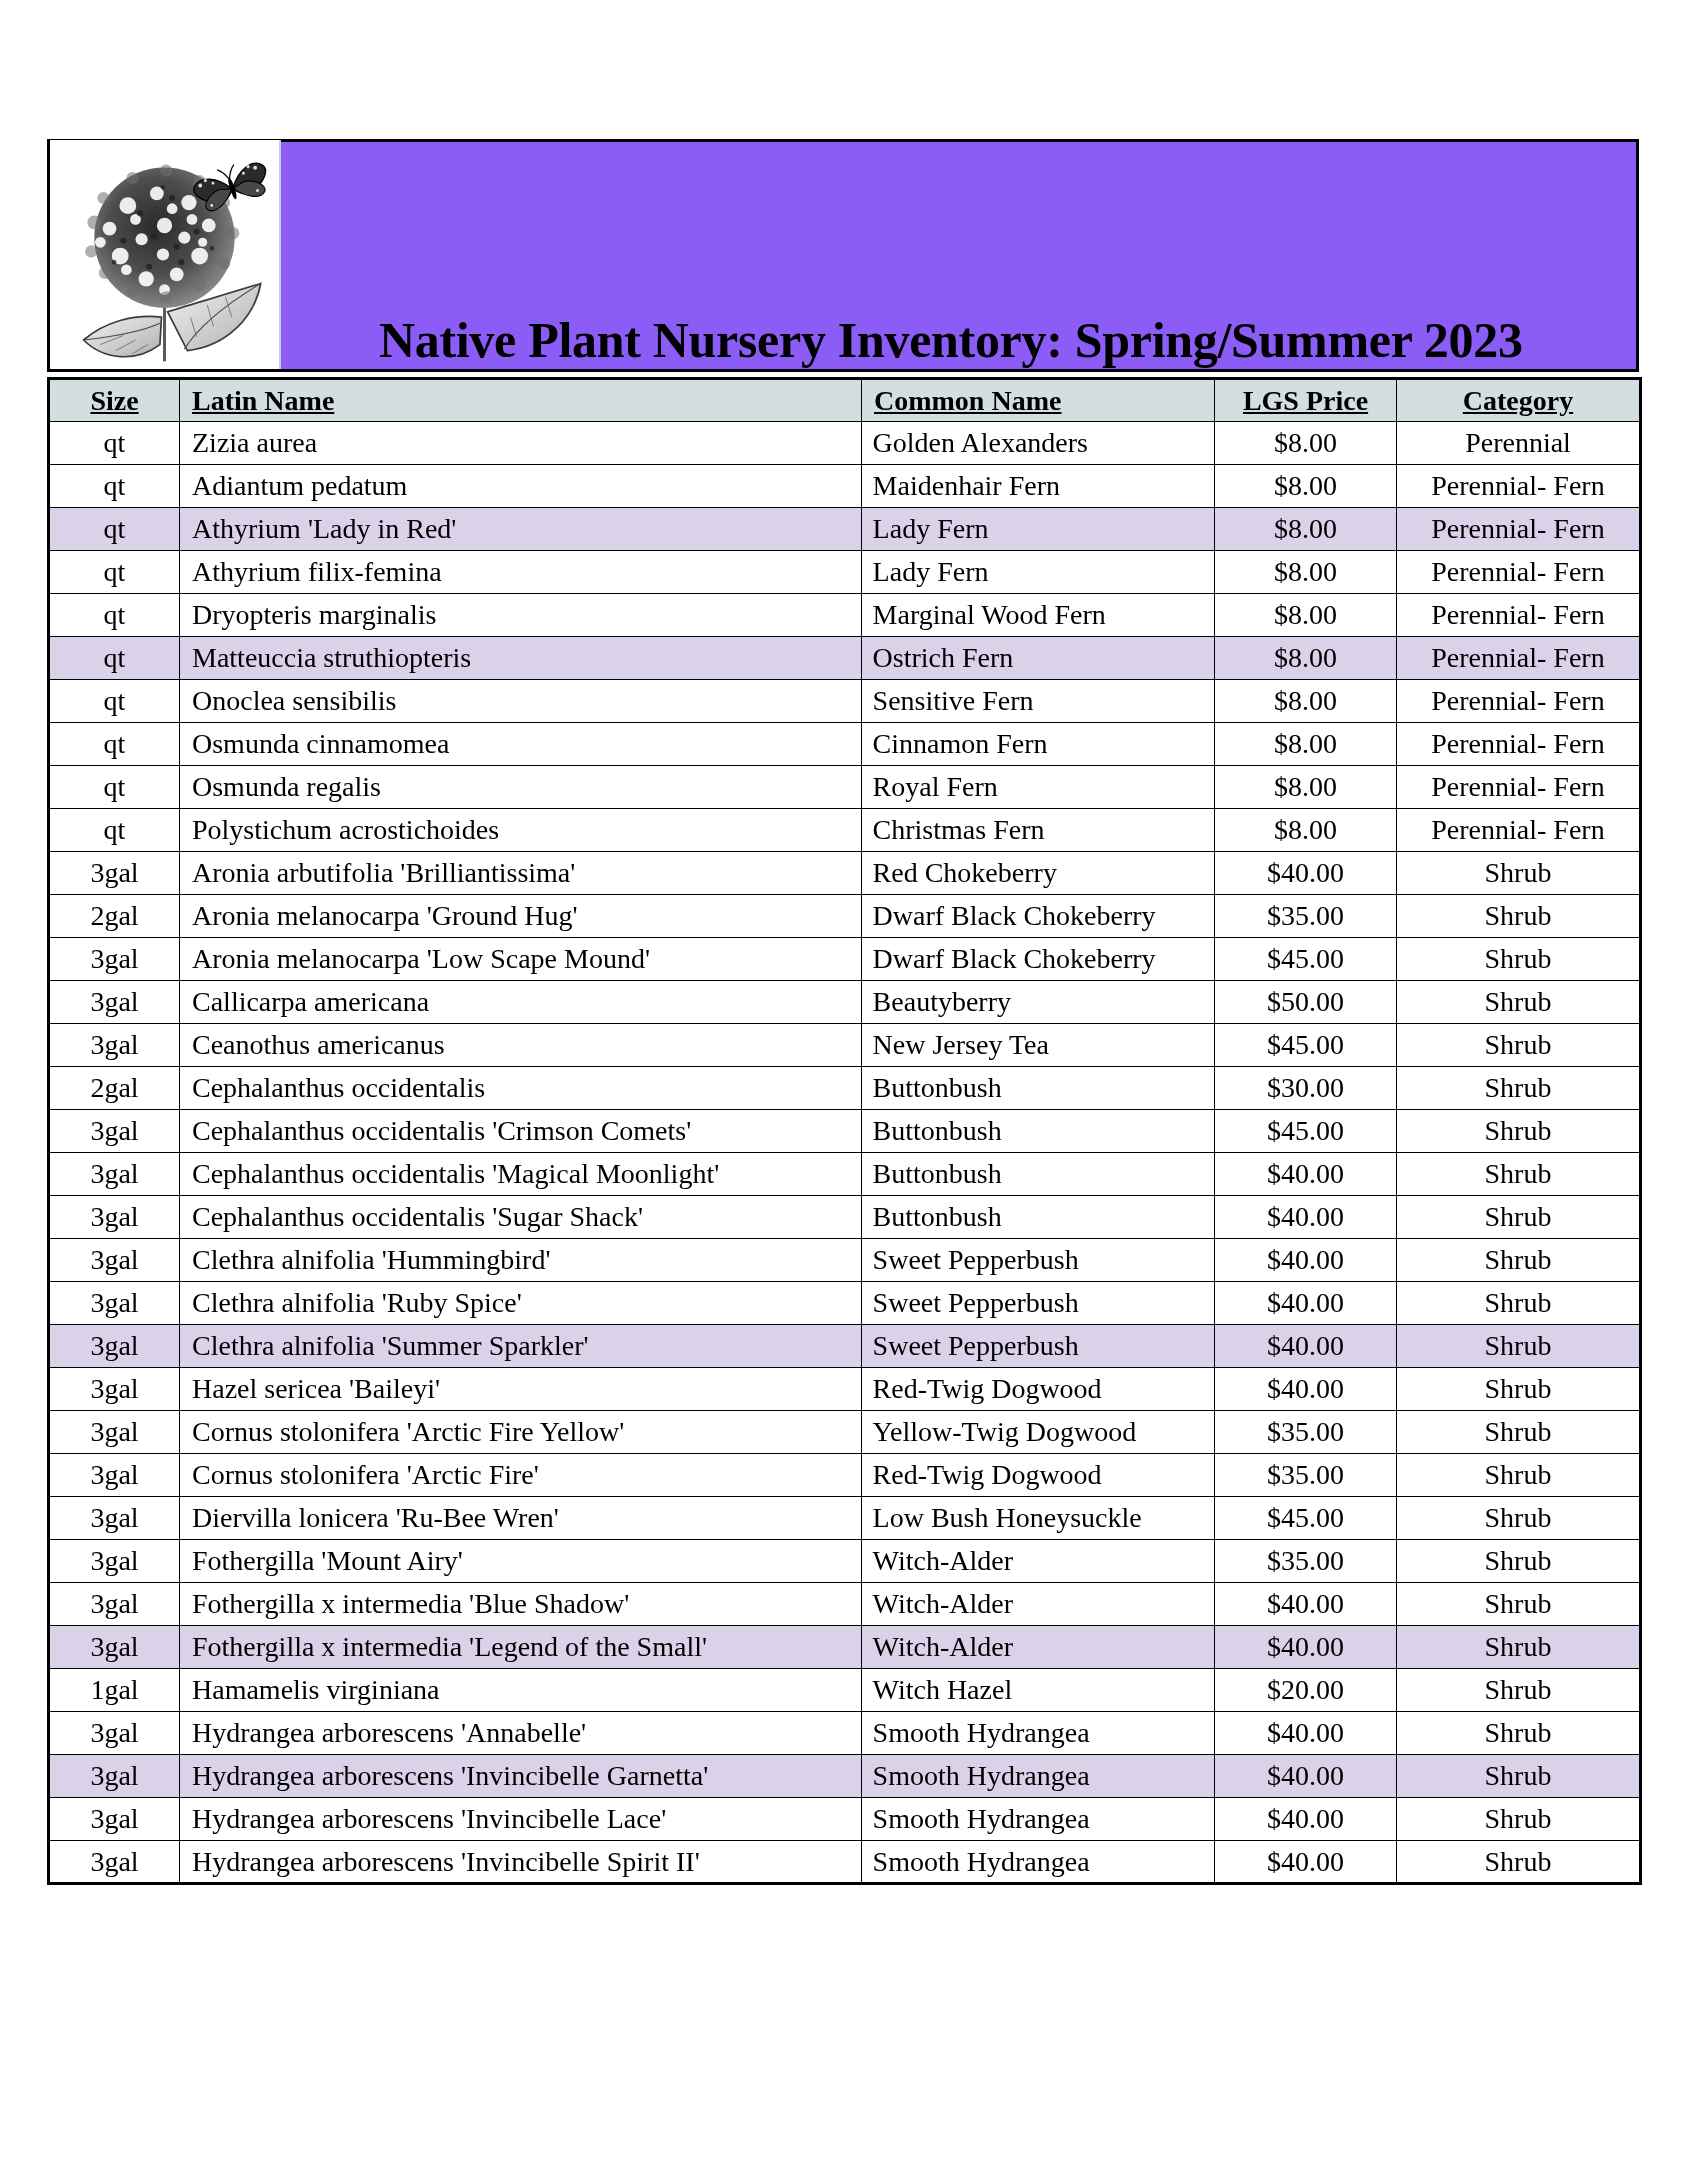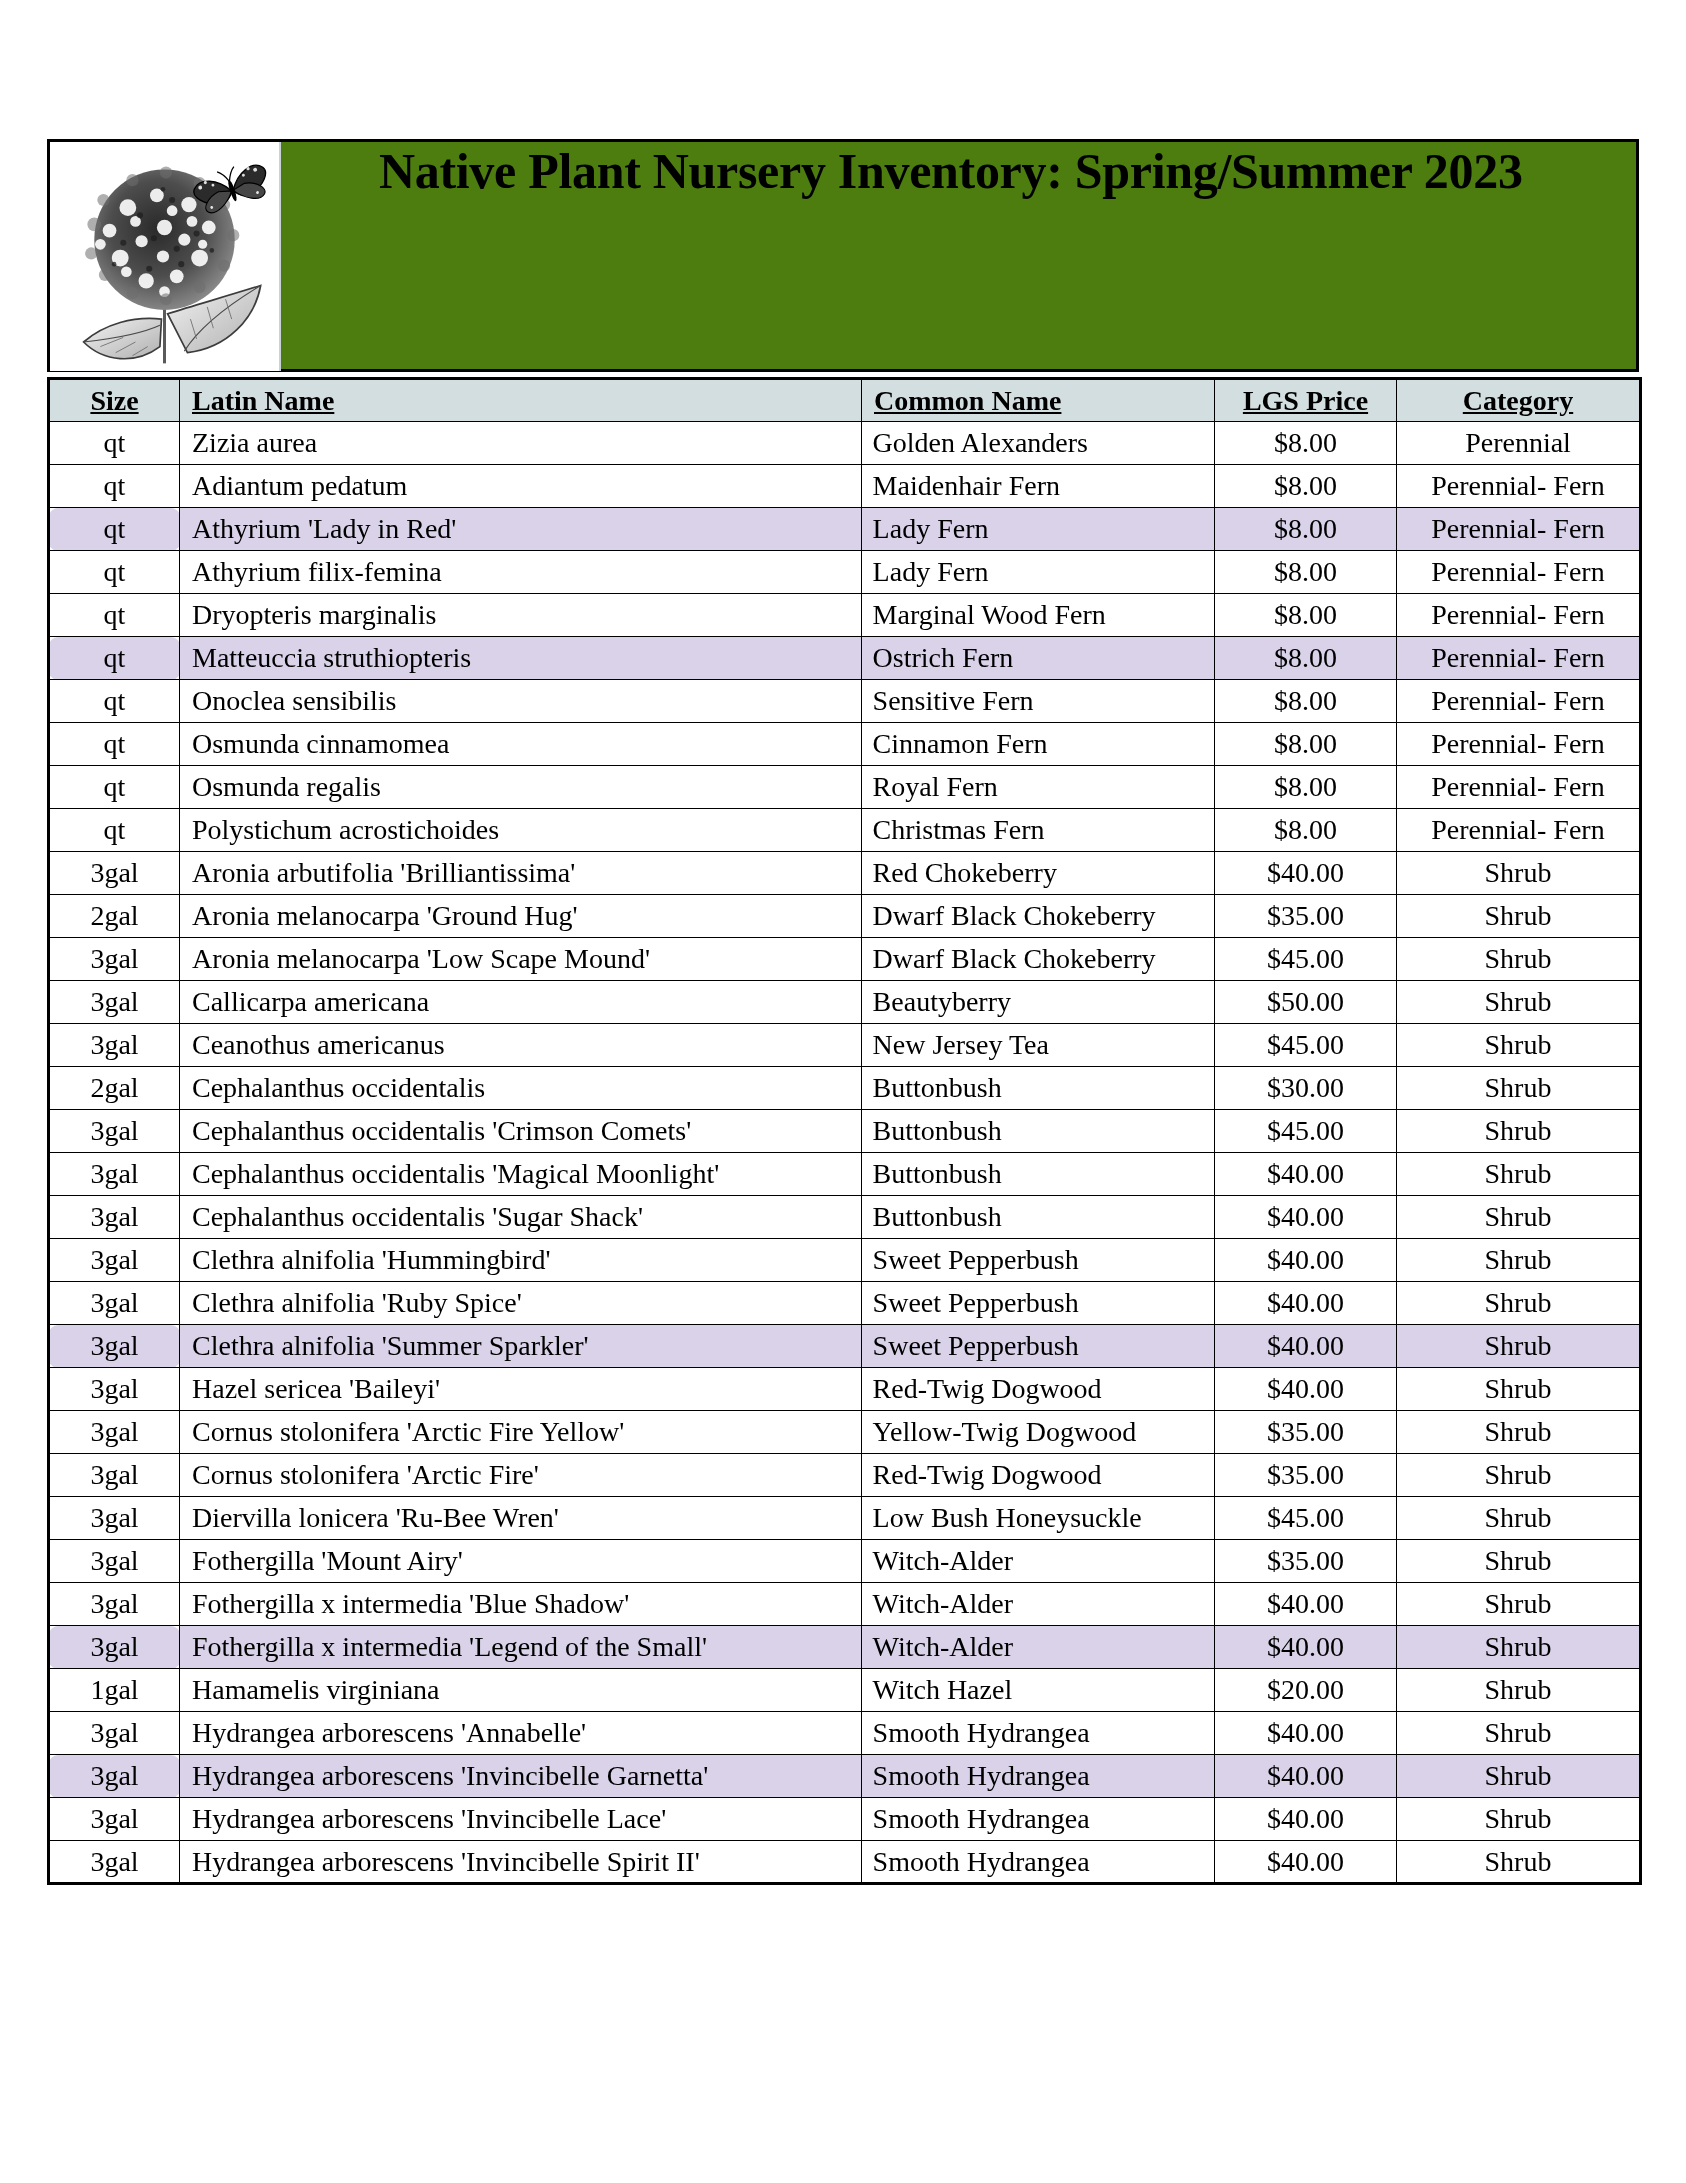--- a/index.html
+++ b/index.html
@@ -18,25 +18,25 @@
   .page {
     position: absolute;
     left: 47px;
     top: 139px;
     width: 1592px;
   }
 
   
   .header-band {
     display: flex;
-    align-items: flex-start;
+    align-items: flex-end;
     border: 3.8px solid #000000;
     box-sizing: border-box;
     height: 233px;
-    background: #4d7c0f;
+    background: #8b5cf6;
   }
   .logo-cell {
     width: 231px;
     flex: 0 0 231px;
     background: #ffffff;
     border-right: 2.3px solid #c6d4d8;
     box-sizing: border-box;
     position: relative;
     overflow: hidden;
   }
@@ -94,21 +94,21 @@
     font-size: 30px;
     height: 47px;
     border-top: 2.3px solid #000000;
     border-bottom: 3px solid #000000;
     padding: 0 9px;
     text-decoration: underline;
   }
   thead th.h-center { text-align: center; }
   thead th.h-left   { text-align: left; padding-left: 12px; }
 
-  tbody td.cell-size     { text-align: center; border-radius: 9px; }
+  tbody td.cell-size     { text-align: center; }
   tbody td.cell-latin    { text-align: left; padding-left: 12px; }
   tbody td.cell-common   { text-align: left; padding-left: 10.6px; }
   tbody td.cell-price    { text-align: center; }
   tbody td.cell-category { text-align: center; }
 
   tbody tr.hl td { background: #d9d2e9; }
   tbody tr td { background: #ffffff; }
   tbody tr.hl td { background: #d9d2e9; }
 </style>
 </head>

